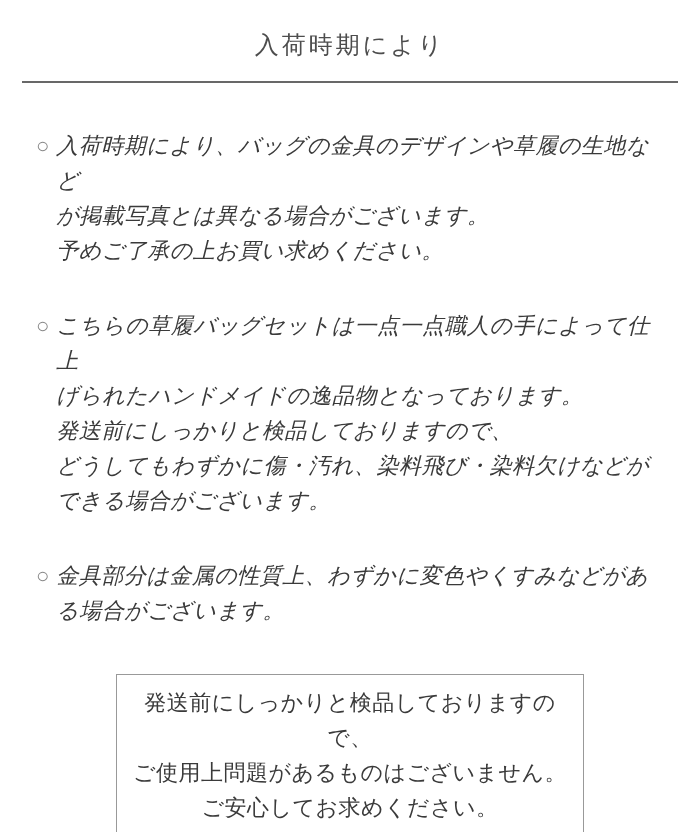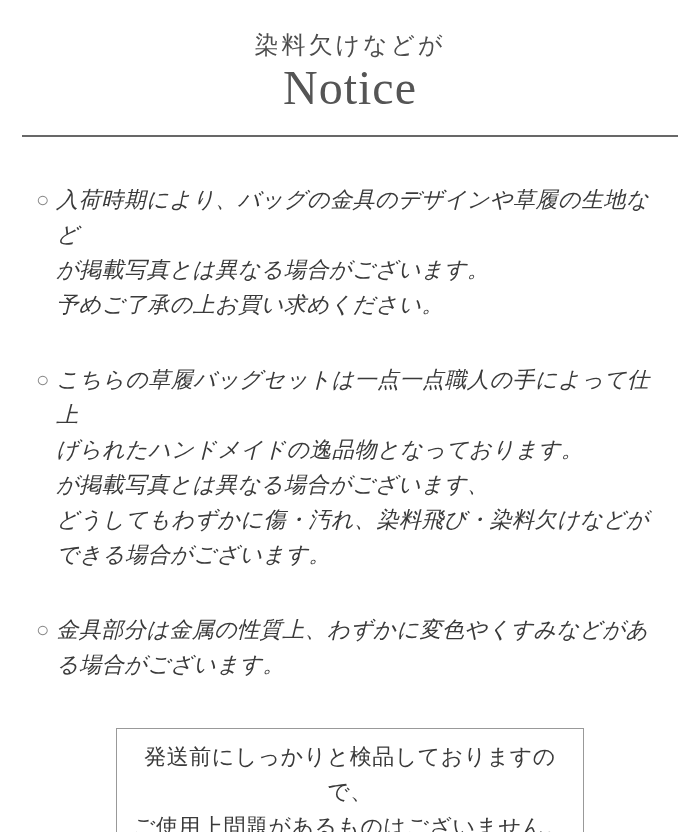--- a/index.html
+++ b/index.html
@@ -95,40 +95,39 @@
     letter-spacing: 0.5px;
     white-space: pre-line;
   }
 </style>
 </head>
 <body>
 
 <div class="page">
 
   <header class="header">
-    <div class="header-subtitle">染料欠けなどが</div>
-    <div class="header-title">Notice</div>
+    <div class="header-subtitle">入荷時期により</div>
   </header>
 
   <hr class="header-divider">
 
   <main class="notice-list">
 
     <div class="notice-item">
       <span class="circle-bullet">○</span>
       <div class="notice-text">入荷時期により、バッグの金具のデザインや草履の生地など
 が掲載写真とは異なる場合がございます。
 予めご了承の上お買い求めください。</div>
     </div>
 
     <div class="notice-item">
       <span class="circle-bullet">○</span>
       <div class="notice-text">こちらの草履バッグセットは一点一点職人の手によって仕上
 げられたハンドメイドの逸品物となっております。
-が掲載写真とは異なる場合がございます、
+発送前にしっかりと検品しておりますので、
 どうしてもわずかに傷・汚れ、染料飛び・染料欠けなどが
 できる場合がございます。</div>
     </div>
 
     <div class="notice-item">
       <span class="circle-bullet">○</span>
       <div class="notice-text">金具部分は金属の性質上、わずかに変色やくすみなどがあ
 る場合がございます。</div>
     </div>
 

